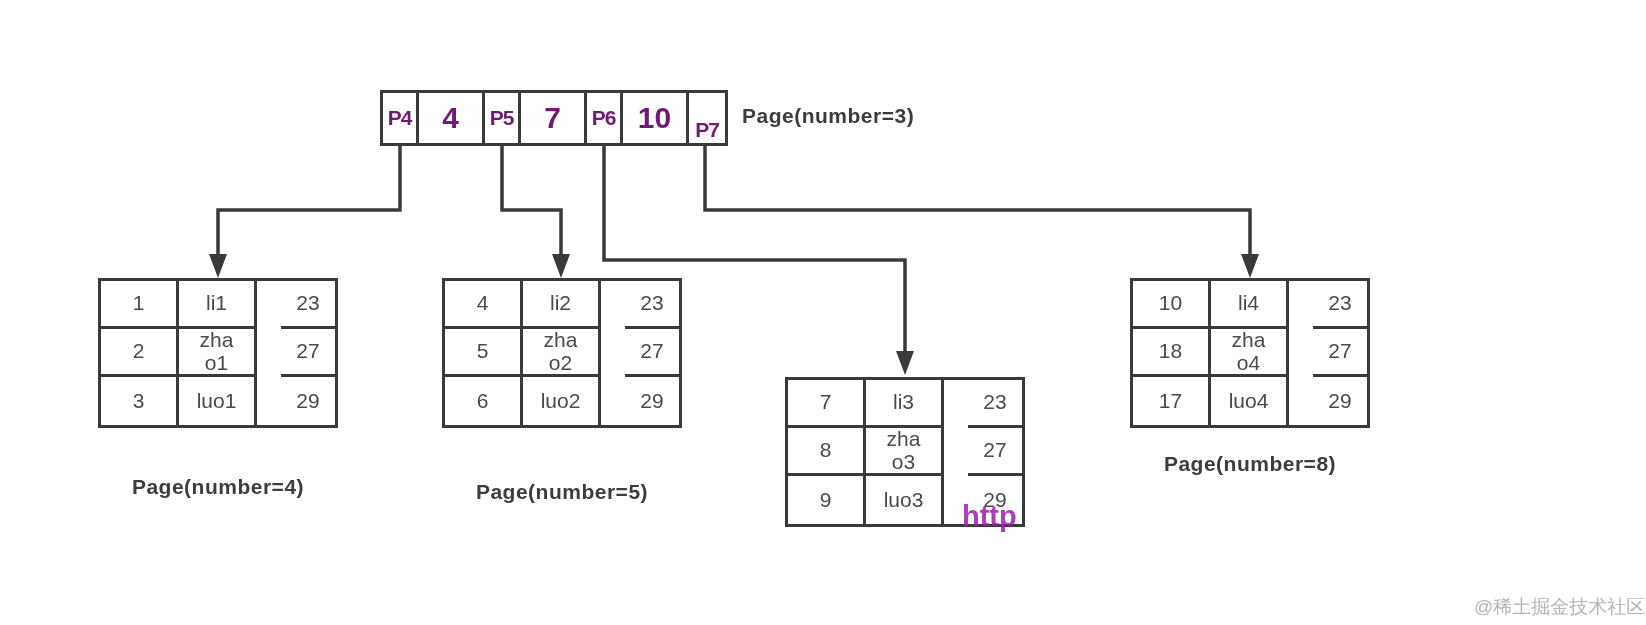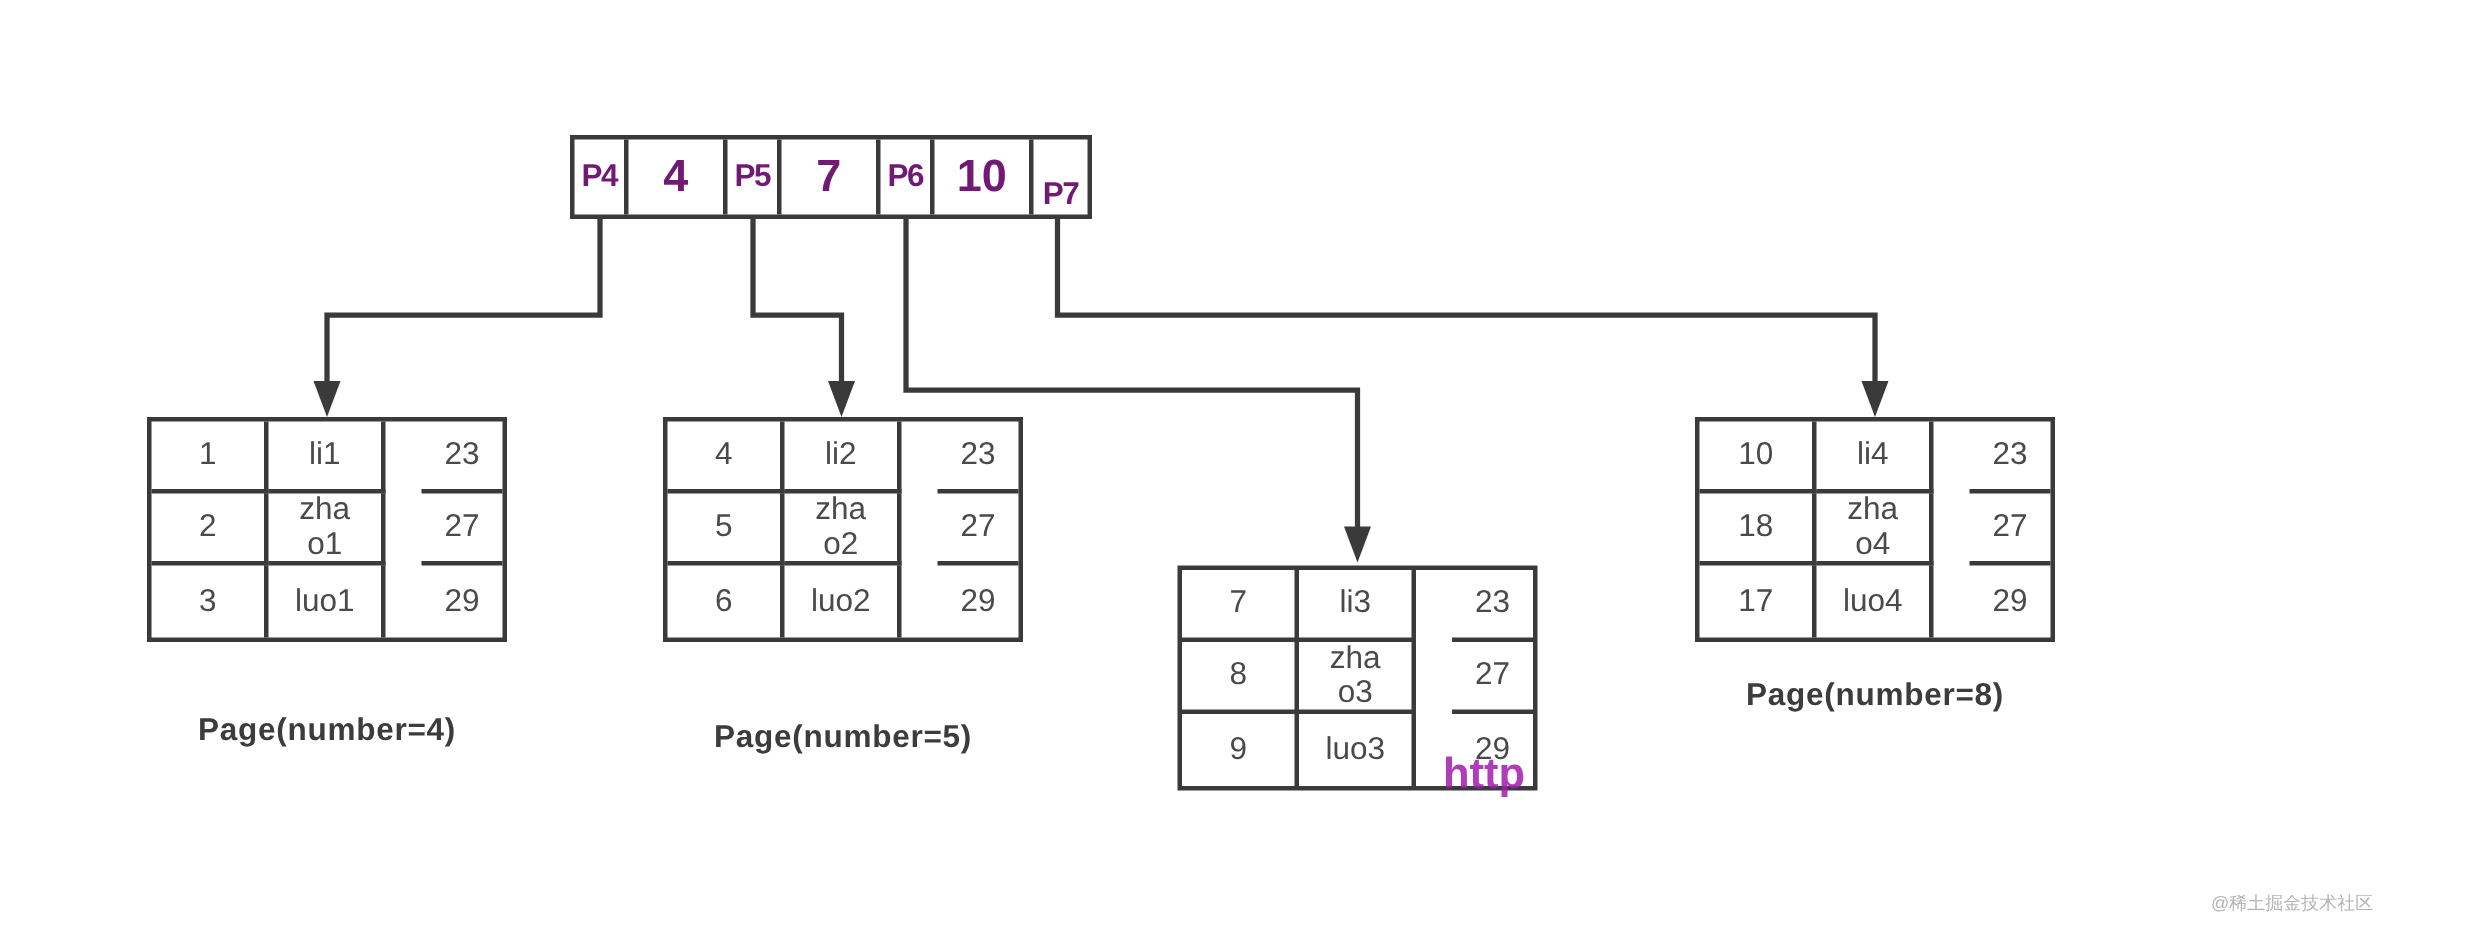--- a/index.html
+++ b/index.html
@@ -108,21 +108,21 @@
     position: absolute;
     left: 962px; top: 500px;
     font-size: 29px;
     color: #a21caf;
     opacity: 0.85;
     font-weight: bold;
   }
   .wm-community {
     position: absolute;
     left: 1474px; top: 594px;
-    font-size: 12px;
+    font-size: 19px;
     color: #b5b5b5;
     white-space: nowrap;
   }
 </style>
 </head>
 <body>
 
 <div class="canvas">
 
   <svg class="connectors" viewBox="0 0 1646 625">
@@ -146,20 +146,21 @@
 
   <div class="node">
     <div class="node-cell ptr">P4</div>
     <div class="node-cell key">4</div>
     <div class="node-cell ptr">P5</div>
     <div class="node-cell key">7</div>
     <div class="node-cell ptr">P6</div>
     <div class="node-cell key">10</div>
     <div class="node-cell ptr">P7</div>
   </div>
+  <div class="node-title">Page(number=3)</div>
 
   <div class="leaf t1">
     <div class="leaf-cell">1</div>
     <div class="leaf-cell">li1</div>
     <div class="leaf-cell">23</div>
     <div class="leaf-cell">2</div>
     <div class="leaf-cell">zha
 o1</div>
     <div class="leaf-cell">27</div>
     <div class="leaf-cell">3</div>

